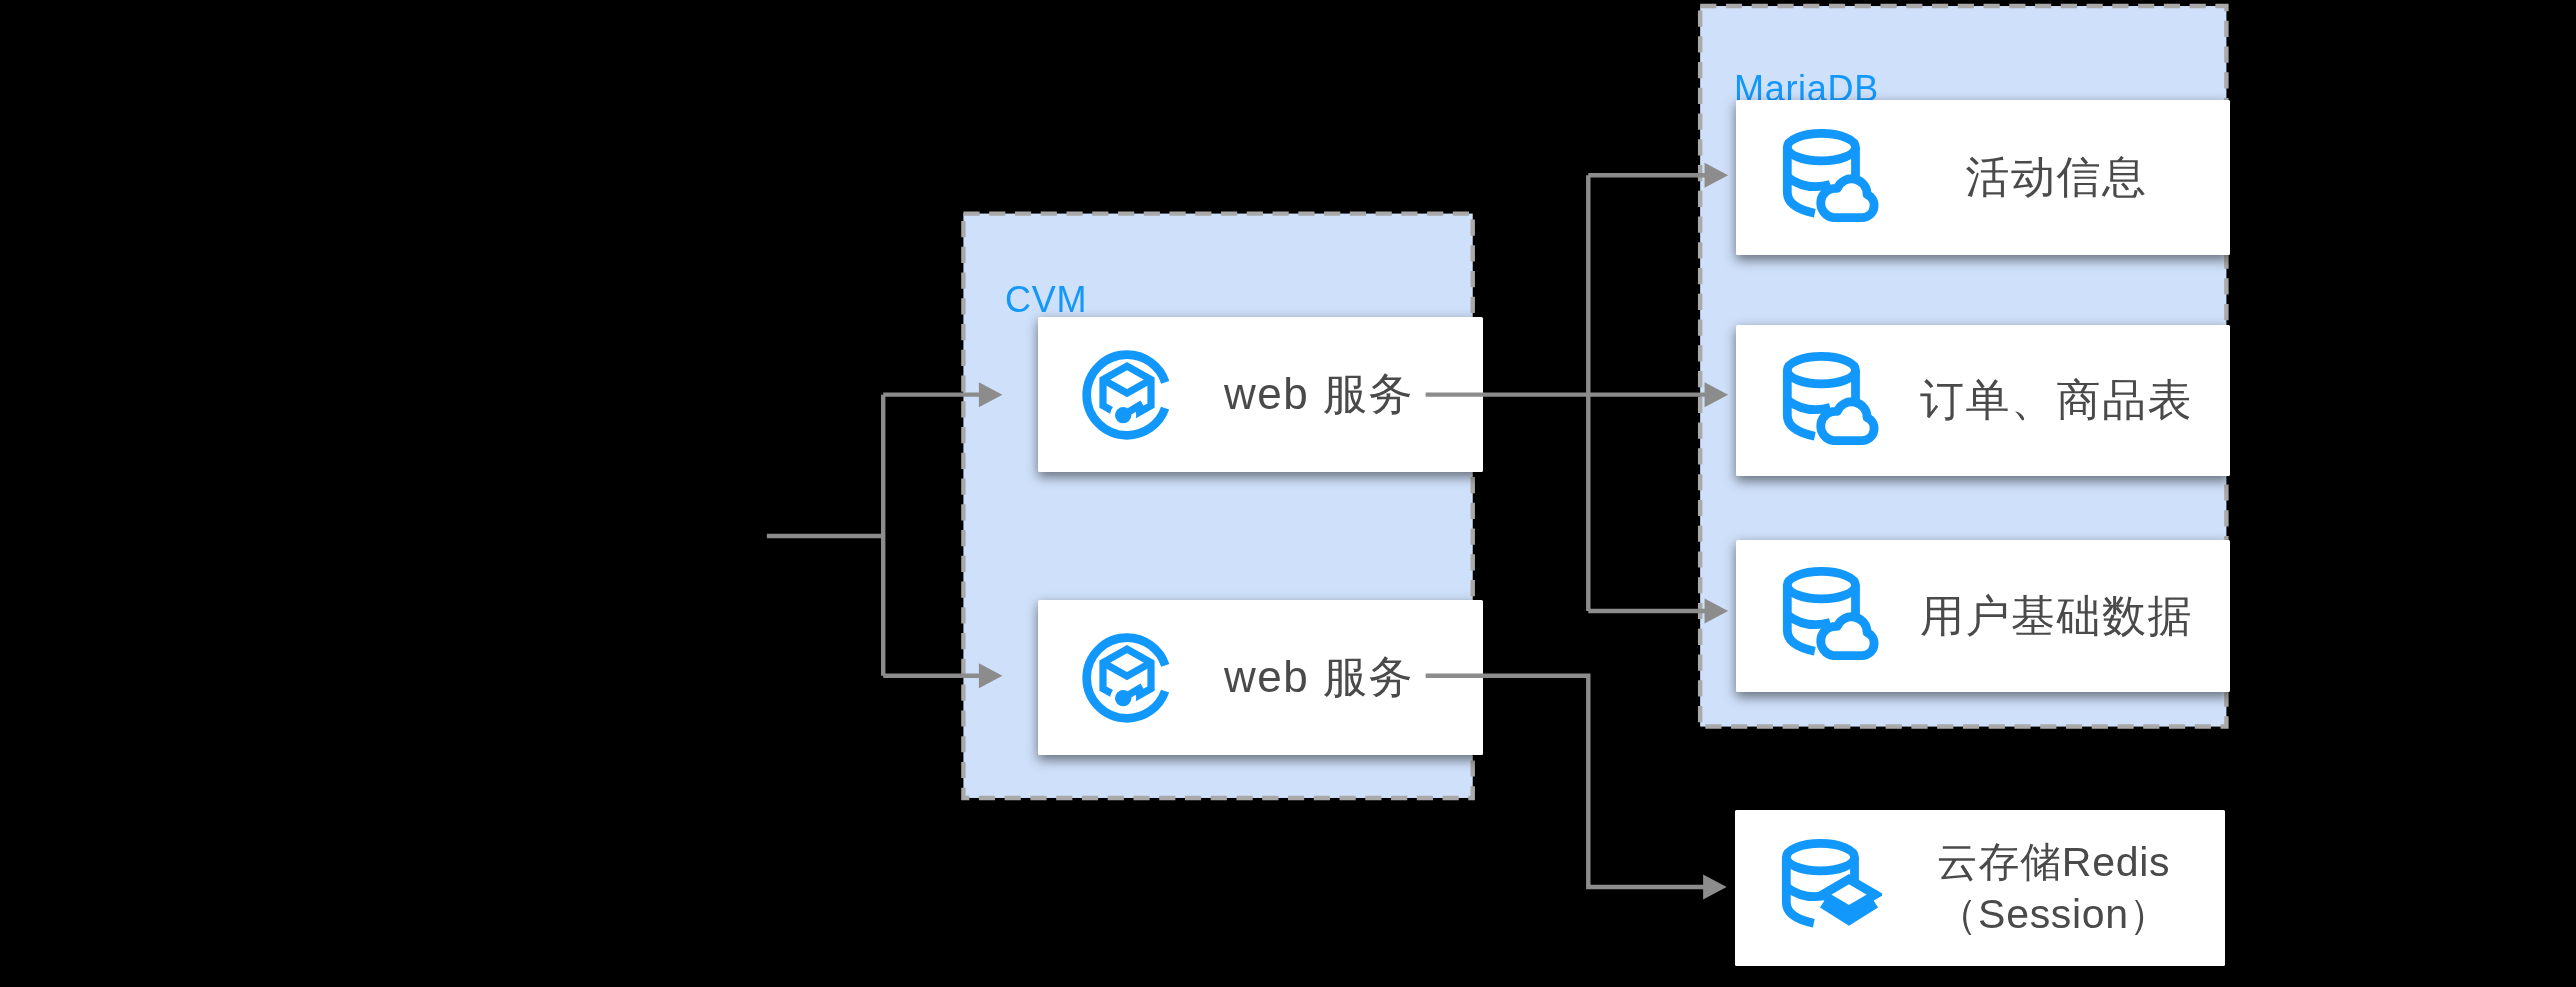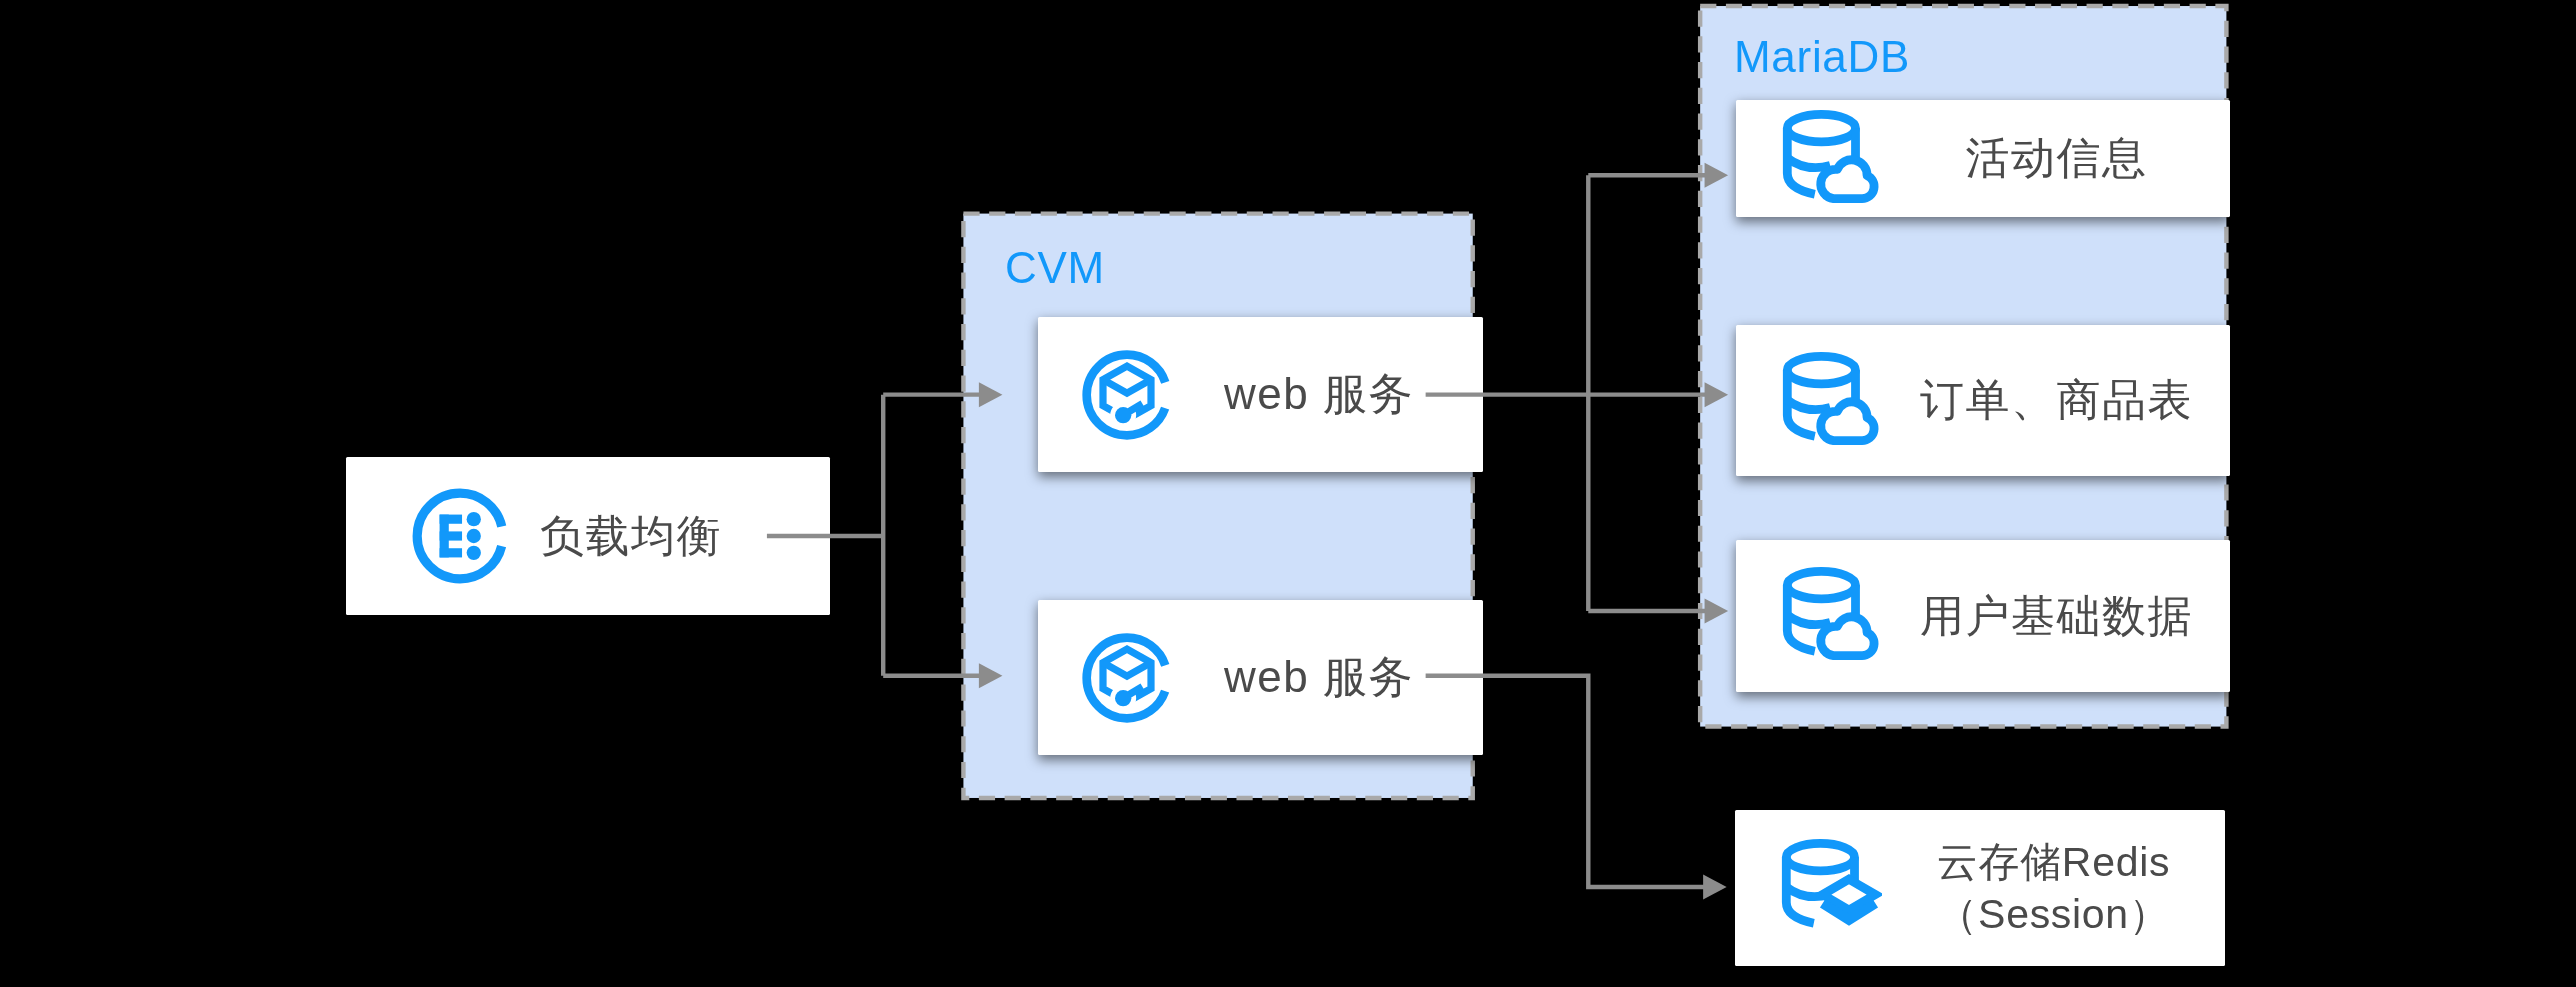--- a/index.html
+++ b/index.html
@@ -22,22 +22,23 @@
   #connector-layer{ z-index:3; pointer-events:none; }
 
   .group-rect{ fill:var(--container-fill,#CFE0FA); stroke:var(--container-border,#A9A9A9);
     stroke-width:6; stroke-dasharray:22 13; }
   .conn{ stroke:var(--connector,#8C8C8C); stroke-width:6; fill:none; }
   .conn-head{ fill:var(--connector,#8C8C8C); stroke:none; }
 
   .group-label{
     position:absolute; z-index:2;
     color:var(--accent,#1298FA);
-    font-size:44px; font-weight:300; letter-spacing:0.7px;
+    font-size:36px; font-weight:300; letter-spacing:0.7px;
     line-height:1;
+    margin-top:36px;
   }
   .group-label.cvm{ left:1005px; top:246px; }
   .group-label.mariadb{ left:1734px; top:35px; }
 
   .node{
     position:absolute; z-index:2;
     background:var(--node-bg,#FFFFFF);
     border-radius:1.5px;
     display:flex; align-items:center;
     box-shadow:0 4.4px 11.8px rgba(0,0,0,0.5);
@@ -49,21 +50,21 @@
   }
   .node .icon{ display:block; flex:none; }
 
   .node.lb{ left:346px; top:457px; width:421px; height:158px; padding-left:63px; }
   .node.lb .icon{ margin-right:29px; }
 
   .node.web{ left:1022px; top:317px; width:404px; height:155px; padding-left:41px;margin-left:16px; }
   .node.web .icon{ margin-right:49px; }
   .node.web2{ top:600px; height:155px; }
 
-  .node.db{ left:1736px; width:457px; height:117px; padding-left:37px; }
+  .node.db{ left:1736px; width:457px; height:155px; padding-left:37px; }
   .node.db .label-zone{ flex:1; text-align:center; }
   .node.db1{ top:100px; }
   .node.db2{ top:325px; height:151px; }
   .node.db3{ top:528px; height:152px;margin-top:12px; }
 
   .node.redis{ left:1735px; top:810px; width:453px; height:156px; padding-left:37px; }
   .node.redis .label-zone{ flex:1; text-align:center; }
   .node.redis .label{ font-size:41px; line-height:1.27; letter-spacing:0.7px; display:inline-block; }
 
   .ic-s{ stroke:var(--accent,#1298FA); fill:none; }
@@ -77,33 +78,20 @@
 <div class="canvas">
 
   <svg class="layer" id="bg-layer" viewBox="0 0 3500 1342" width="2576" height="988">
     <rect class="group-rect" x="1309" y="290" width="692" height="794"></rect>
     <rect class="group-rect" x="2310" y="8" width="715" height="979"></rect>
   </svg>
 
   <div class="group-label cvm">CVM</div>
   <div class="group-label mariadb">MariaDB</div>
 
-  <div class="node lb">
-    <svg class="icon" width="102" height="102" viewBox="0 0 100 100">
-      <circle class="ic-s" cx="50" cy="50" r="42" stroke-width="9" stroke-dasharray="244 20" stroke-dashoffset="254"></circle>
-      <rect class="ic-f" x="30" y="29" width="9" height="42"></rect>
-      <rect class="ic-f" x="30" y="29" width="22" height="9"></rect>
-      <rect class="ic-f" x="30" y="45.5" width="22" height="9"></rect>
-      <rect class="ic-f" x="30" y="62" width="22" height="9"></rect>
-      <circle class="ic-f" cx="63.5" cy="33.5" r="7"></circle>
-      <circle class="ic-f" cx="63.5" cy="50" r="7"></circle>
-      <circle class="ic-f" cx="63.5" cy="66.5" r="7"></circle>
-    </svg>
-    <span class="label">负载均衡</span>
-  </div>
 
   <div class="node web web1">
     <svg class="icon" width="96" height="96" viewBox="0 0 100 100">
       <circle class="ic-s" cx="50" cy="50" r="42" stroke-width="9" stroke-dasharray="236 28" stroke-dashoffset="250"></circle>
       <path class="ic-s" stroke-width="7.5" d="M50 20 L75 34 V61 L50 75 L25 61 V34 Z"></path>
       <path class="ic-s" stroke-width="7.5" d="M25 34 L50 48 L75 34"></path>
       <circle class="ic-knock" cx="46" cy="71" r="13.5"></circle>
       <path class="ic-s" stroke-width="7.5" d="M46 71 L66 59"></path>
       <circle class="ic-f" cx="46" cy="71" r="8.5"></circle>
     </svg>

